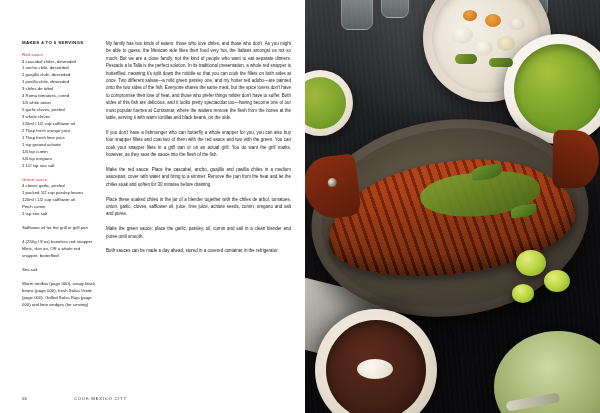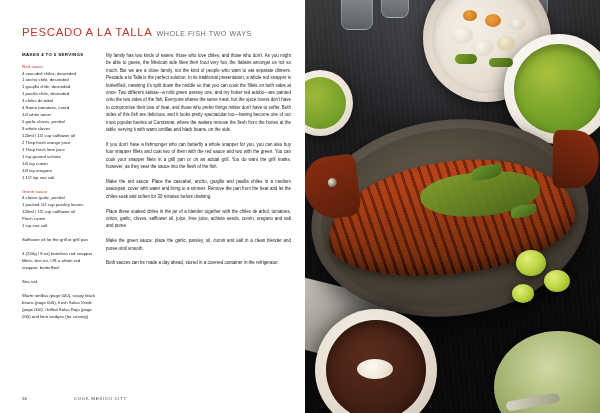--- a/index.html
+++ b/index.html
@@ -343,23 +343,20 @@
     filter: blur(0.4px);
   }
 </style>
 </head>
 <body>
 
 <div class="page">
 
   <div class="left-page">
 
-    <h1 class="recipe-title">
-      <span>PESCADO A LA TALLA</span><span class="sub">WHOLE FISH TWO WAYS</span>
-    </h1>
 
     <div class="cols">
 
       <div class="col-left">
         <div class="servings">MAKES 4 TO 6 SERVINGS</div>
 
         <div>
           <p class="ing-head">Red sauce</p>
           <ul class="ing-list">
             <li>4 cascabel chiles, deseeded</li>

